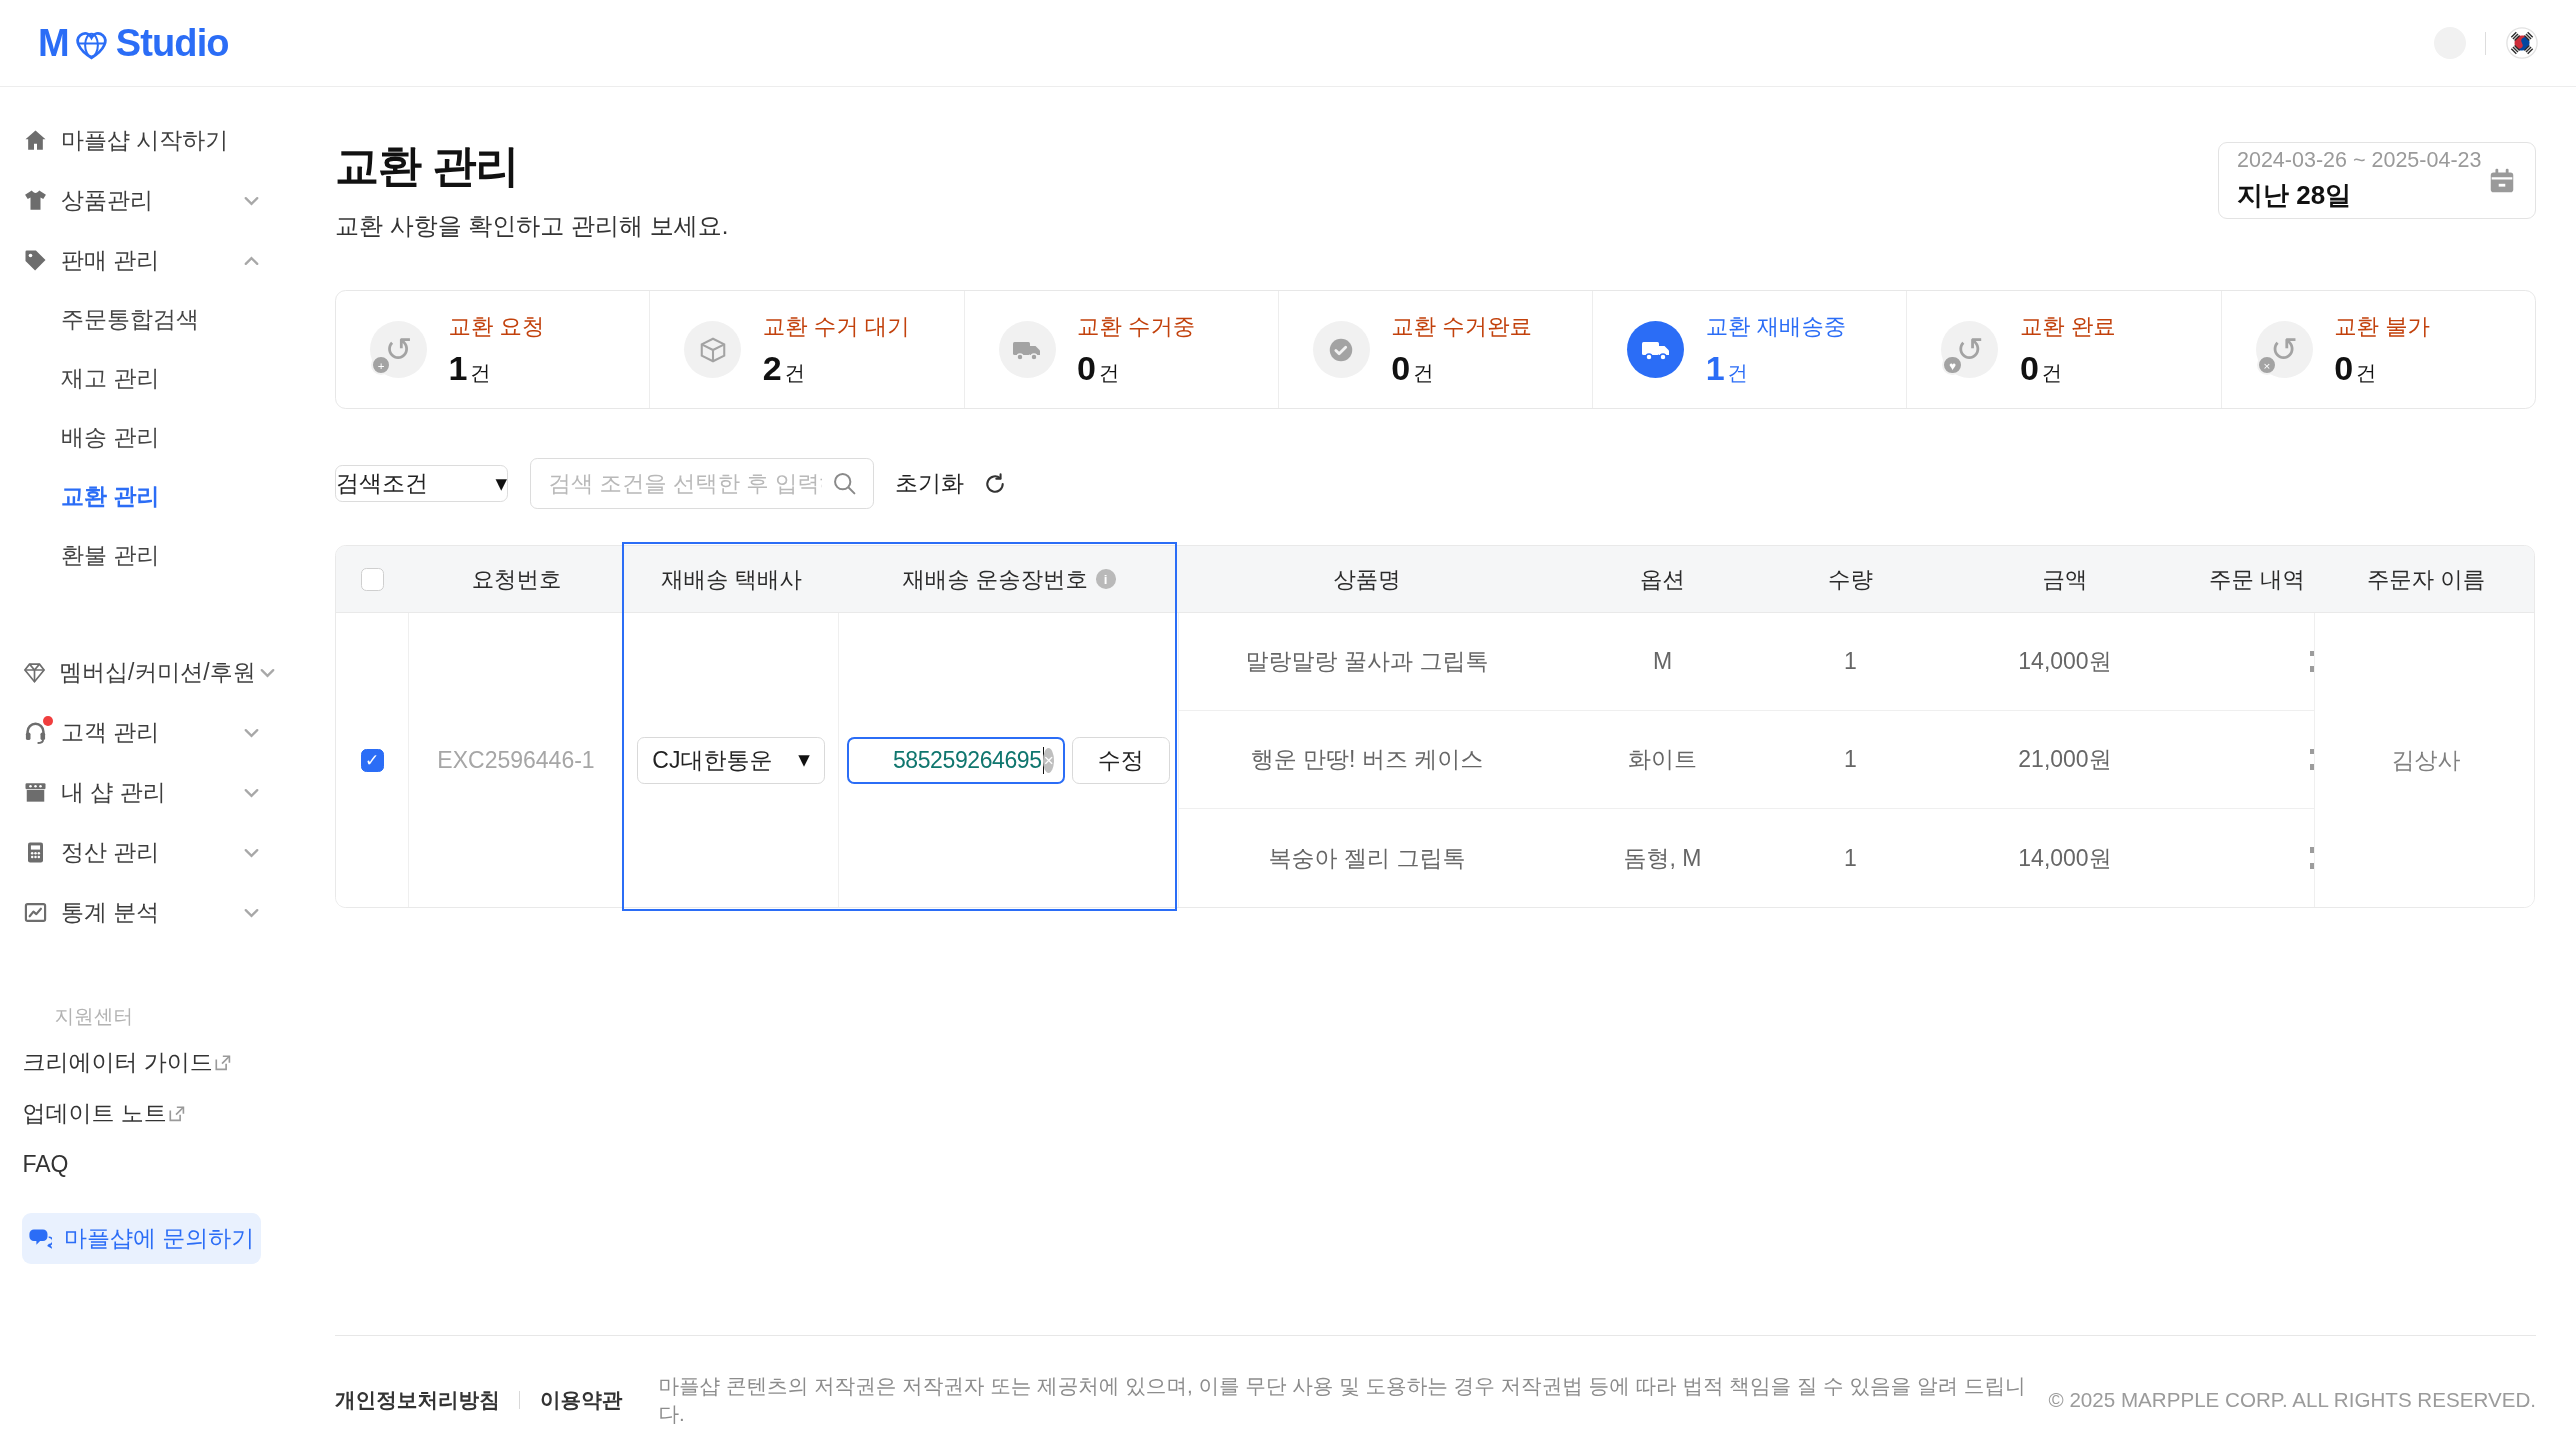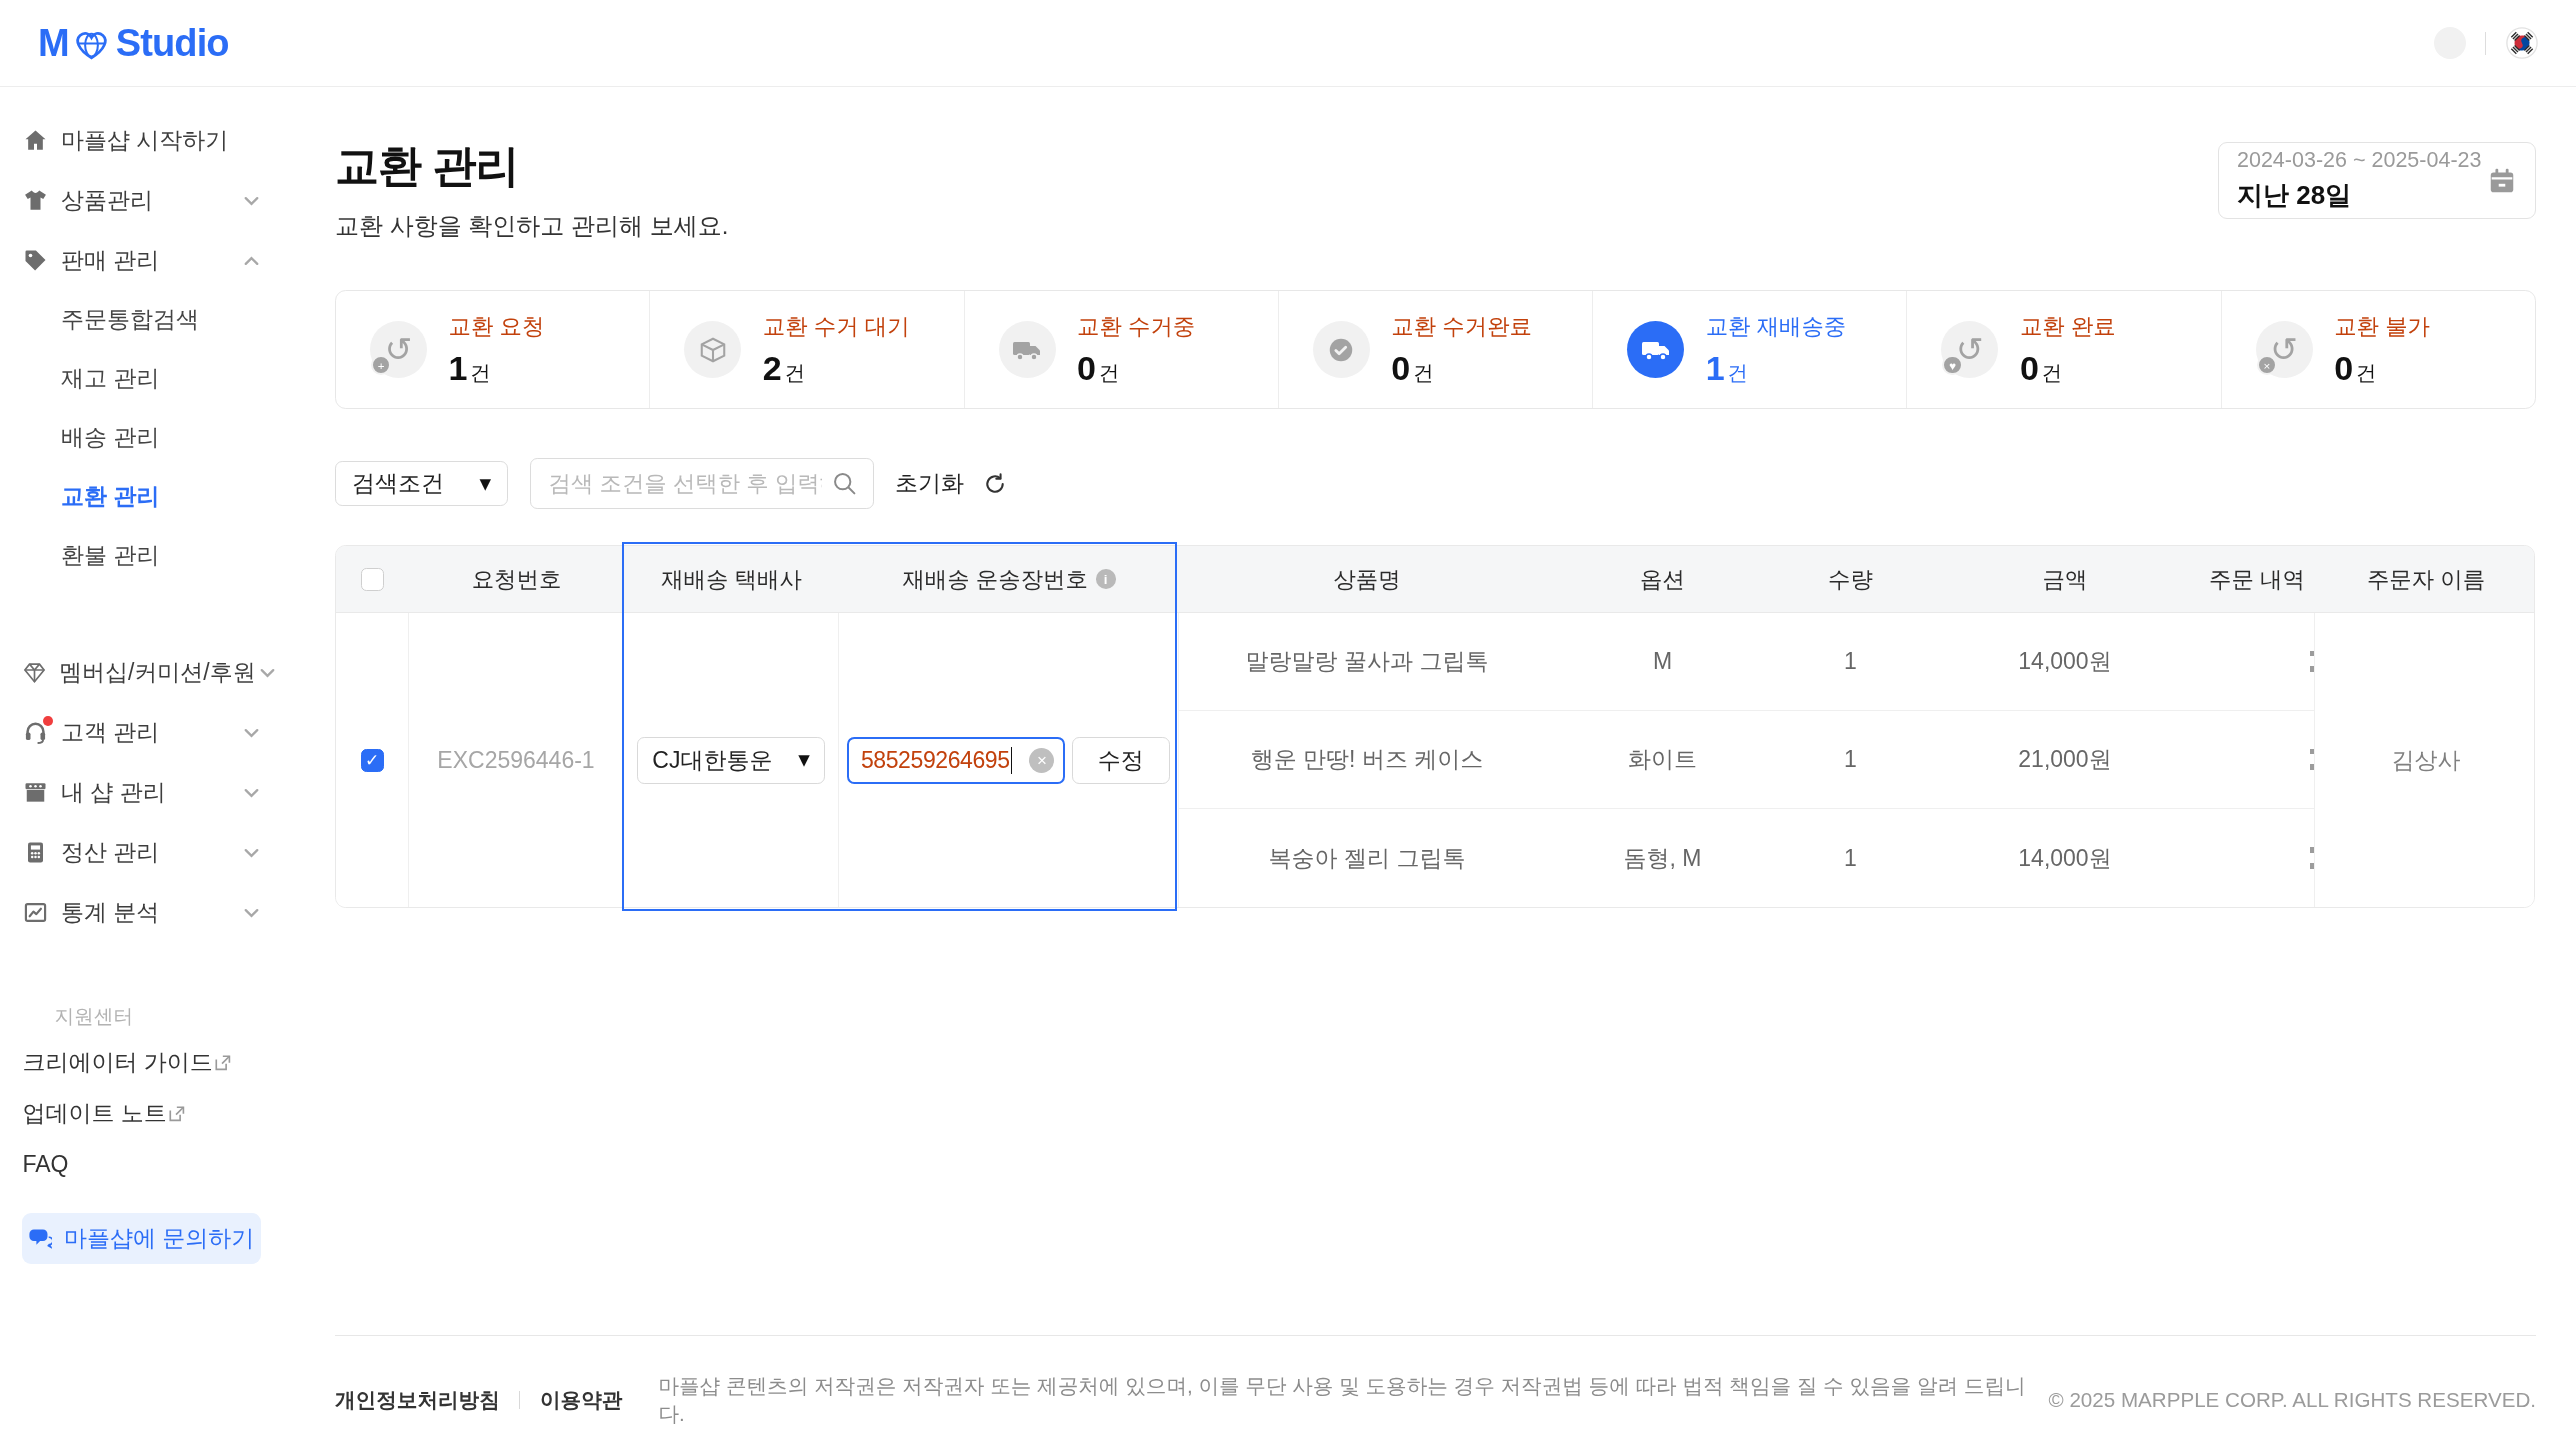--- a/index.html
+++ b/index.html
@@ -62,21 +62,21 @@
     font-size:11.6px;display:flex;align-items:center;justify-content:center;border:2.7px solid #f1f1f1;}
   .card.active .card-ic{background:var(--accent);color:#fff;}
   .card-tx{margin-left:21.5px;}
   .card-lbl{font-size:22.4px;color:#c2410c;white-space:nowrap;}
   .card-cnt{margin-top:6.3px;font-size:34px;font-weight:800;color:#111;}
   .card-cnt .unit{font-size:20.6px;font-weight:400;margin-left:2.7px;}
   .card.active .card-lbl,.card.active .card-cnt,.card.active .unit{color:var(--accent);}
 
   
   .search-row{margin-top:49px;display:flex;align-items:center;gap:21.5px;}
-  .filter-select{width:173px;height:45px;border:1.8px solid #dcdcdc;border-radius:7.2px;display:flex;align-items:center;padding:0 16px;font-size:23px;color:#222;cursor:pointer;background:#fff;}
+  .filter-select{width:173px;height:37px;border:1.8px solid #dcdcdc;border-radius:7.2px;display:flex;align-items:center;padding:0 0;font-size:23px;color:#222;cursor:pointer;background:#fff;}
   .tri{margin-left:auto;font-size:15px;color:#111;font-family:"DejaVu Sans",sans-serif;}
   .search-box{width:344px;height:51px;border:1.8px solid #dcdcdc;border-radius:7.2px;display:flex;align-items:center;padding:0 14.3px 0 16px;background:#fff;}
   .search-box input{border:none;outline:none;flex:1;min-width:0;font-size:22.4px;color:#333;background:transparent;font-family:inherit;}
   .search-box input::placeholder{color:#b9b9b9;}
   .search-box .mag{color:#8a8a8a;margin-left:7.2px;cursor:pointer;}
   .reset{display:flex;align-items:center;gap:19px;font-size:23px;color:#222;cursor:pointer;}
   .reset svg{color:#333;}
 
   
   .table-wrap{margin-top:36px;position:relative;width:2200px;}
@@ -88,21 +88,21 @@
   .c6{grid-column:6}.c7{grid-column:7}.c8{grid-column:8}.c9{grid-column:9}.c10{grid-column:10}
   .r2{grid-row:2}.r3{grid-row:3}.r4{grid-row:4}
   .merged{grid-row:2/5;}
   .vline{border-right:0.9px solid #efefef;}
   .rline{border-bottom:0.9px solid #efefef;}
   .checkbox{width:23px;height:23px;border-radius:5.4px;border:1.8px solid #cfcfcf;background:#fff;cursor:pointer;}
   .checkbox.checked{background:var(--accent);border-color:var(--accent);color:#fff;font-size:17px;display:flex;align-items:center;justify-content:center;font-family:"DejaVu Sans",sans-serif;}
   .req{color:#a6a6a6;}
   .courier-select{width:188px;height:47px;border:1.8px solid #d9d9d9;border-radius:7.2px;background:#fff;display:flex;align-items:center;padding:0 14.3px;font-size:23px;color:#222;cursor:pointer;}
   .track-input{width:218px;height:47px;border:2.7px solid var(--accent);border-radius:7.2px;display:flex;align-items:center;padding:0 9px 0 11.6px;background:#fff;cursor:text;}
-  .track-val{font-size:23px;color:#c2410c;letter-spacing:-0.4px;}
+  .track-val{font-size:23px;color:#0f766e;letter-spacing:-0.4px;margin-left:32px;}
   .caret{width:1.8px;height:27px;background:#111;margin-left:0.9px;}
   .clear-btn{margin-left:auto;width:25px;height:25px;border-radius:50%;background:#bfbfbf;color:#fff;font-size:17px;display:flex;align-items:center;justify-content:center;cursor:pointer;line-height:1;}
   .edit-btn{margin-left:6.3px;width:98px;height:47px;border:1.8px solid #d9d9d9;border-radius:7.2px;background:#fff;font-size:23px;color:#222;display:flex;align-items:center;justify-content:center;cursor:pointer;}
   .info-ic{width:19.7px;height:19.7px;border-radius:50%;background:#b9b9b9;color:#fff;font-size:13.4px;font-weight:bold;display:flex;align-items:center;justify-content:center;margin-left:8px;}
   .orderer{color:#808080;}
   .od-cell{justify-content:flex-end;overflow:hidden;}
   .clip{width:6.3px;margin-right:-1.8px;display:flex;flex-direction:column;gap:9.8px;}
   .clip i{display:block;background:#9c9c9c;}
   .clip i.a{width:5.4px;height:5.4px;}
   .clip i.b{width:10.7px;height:6.3px;}

